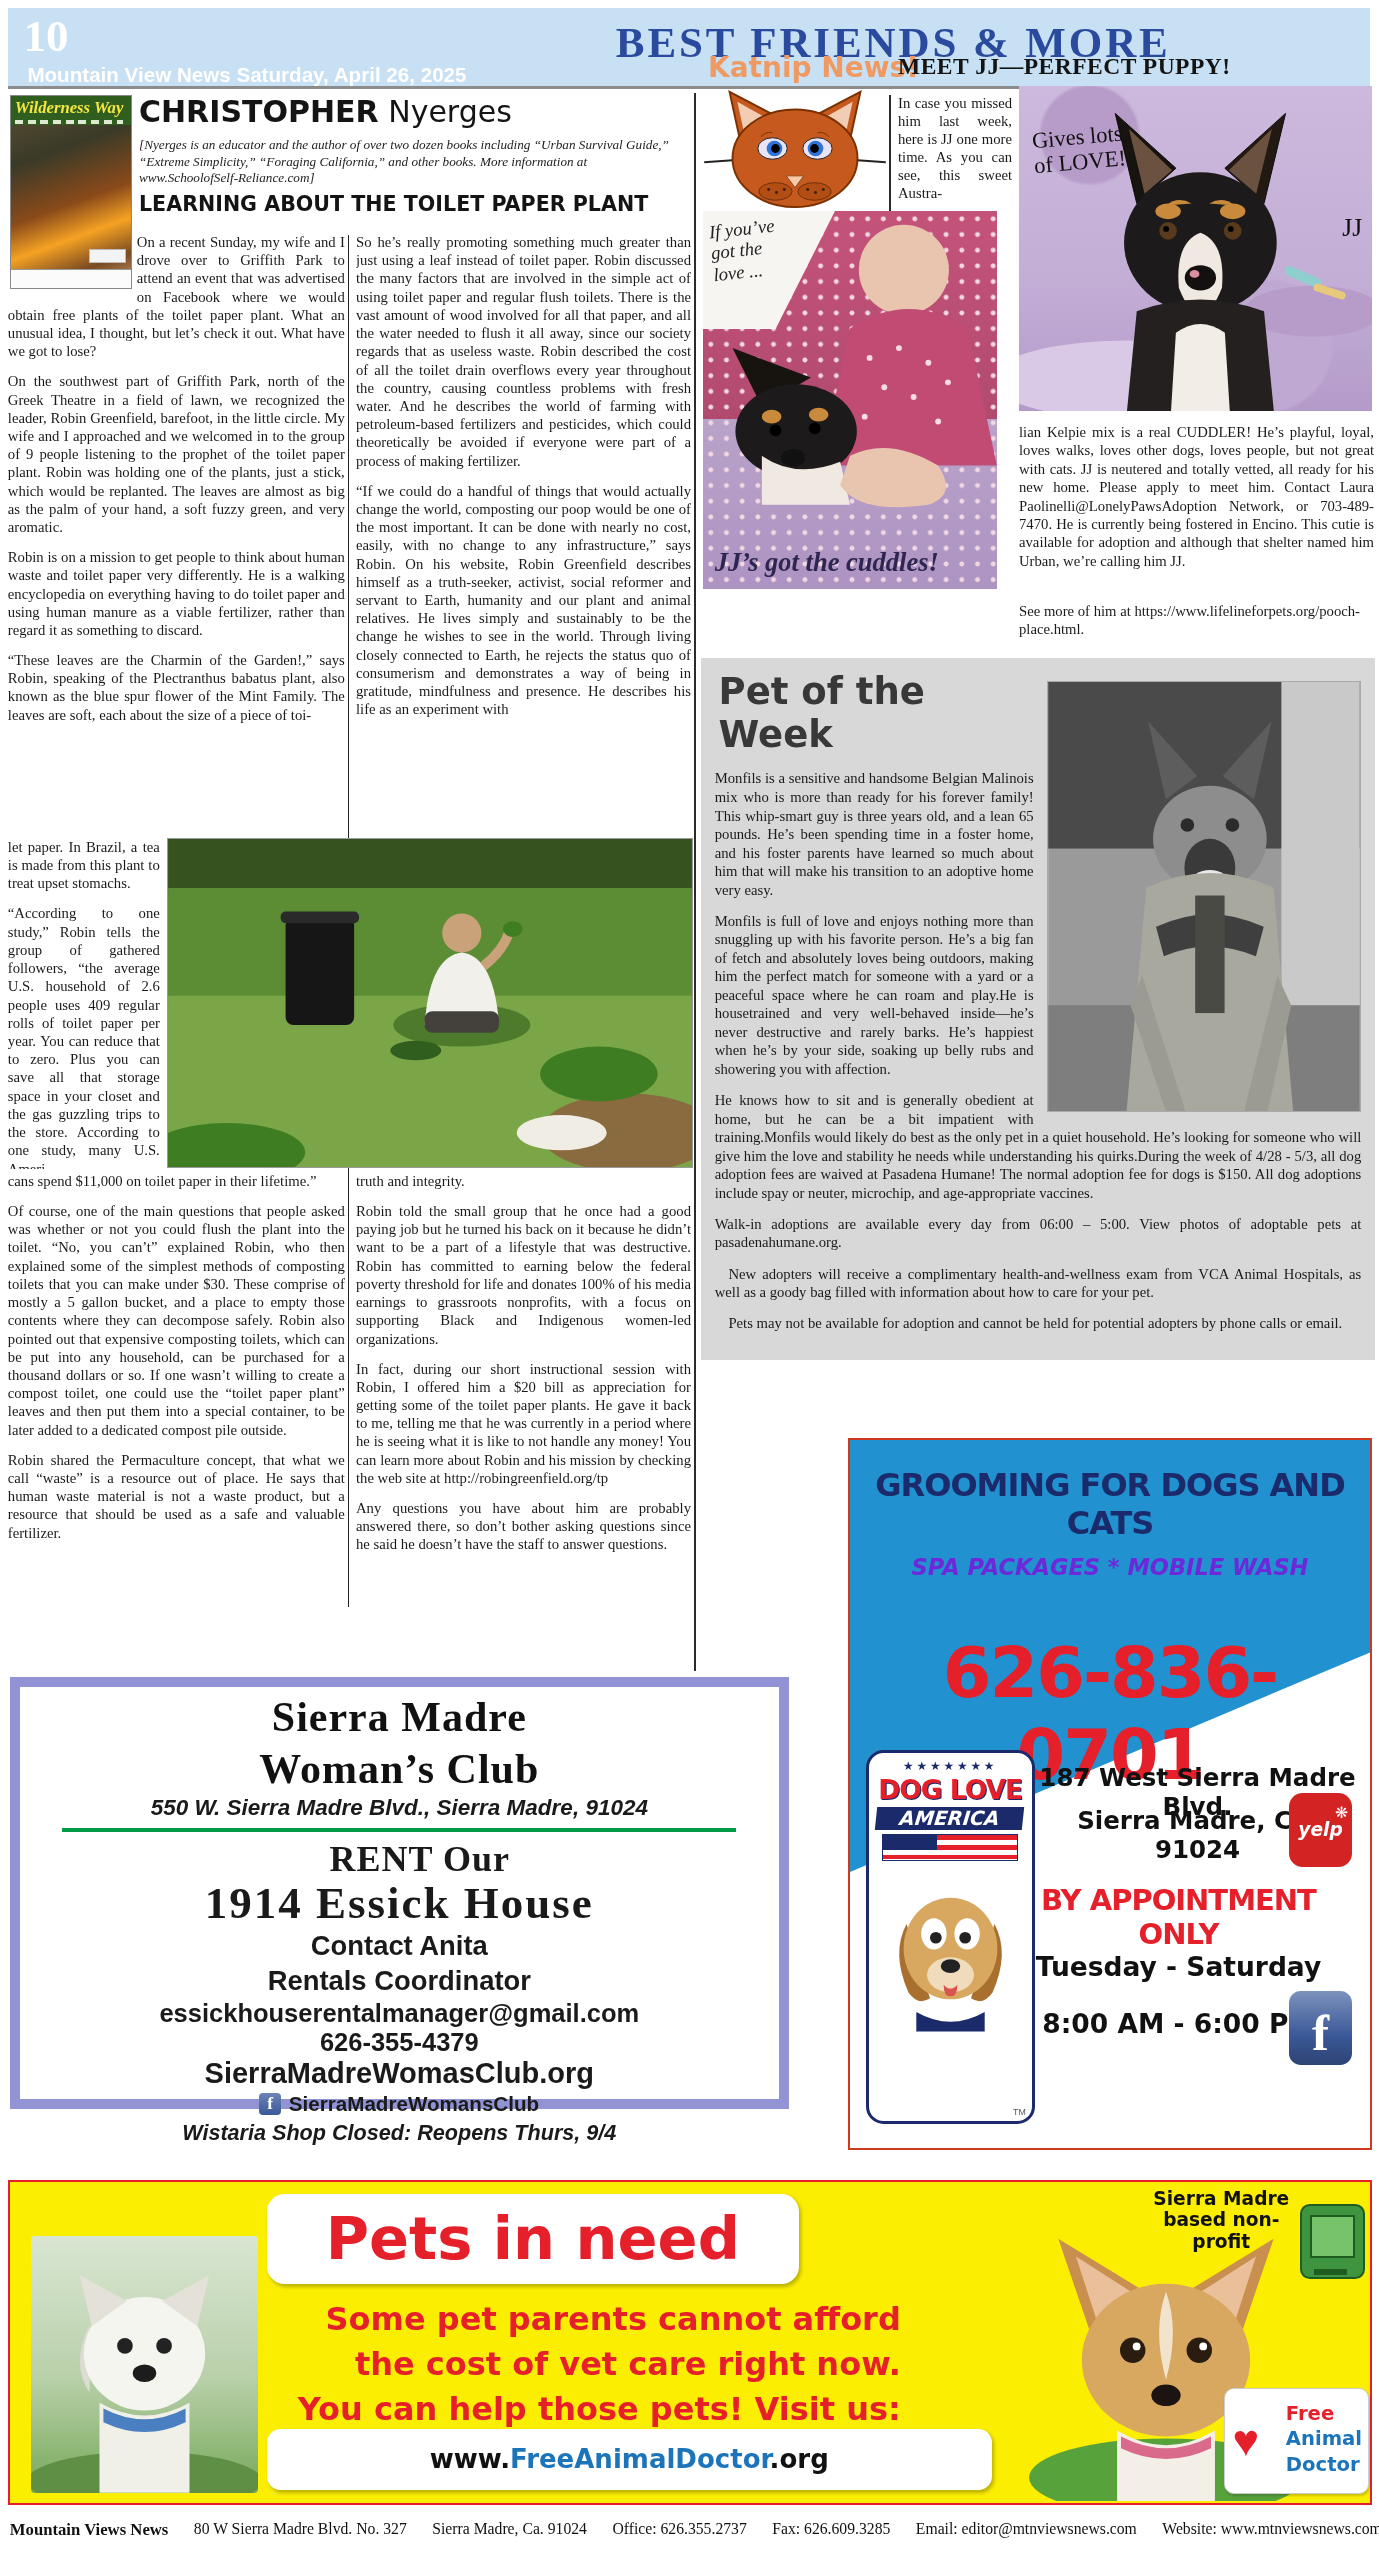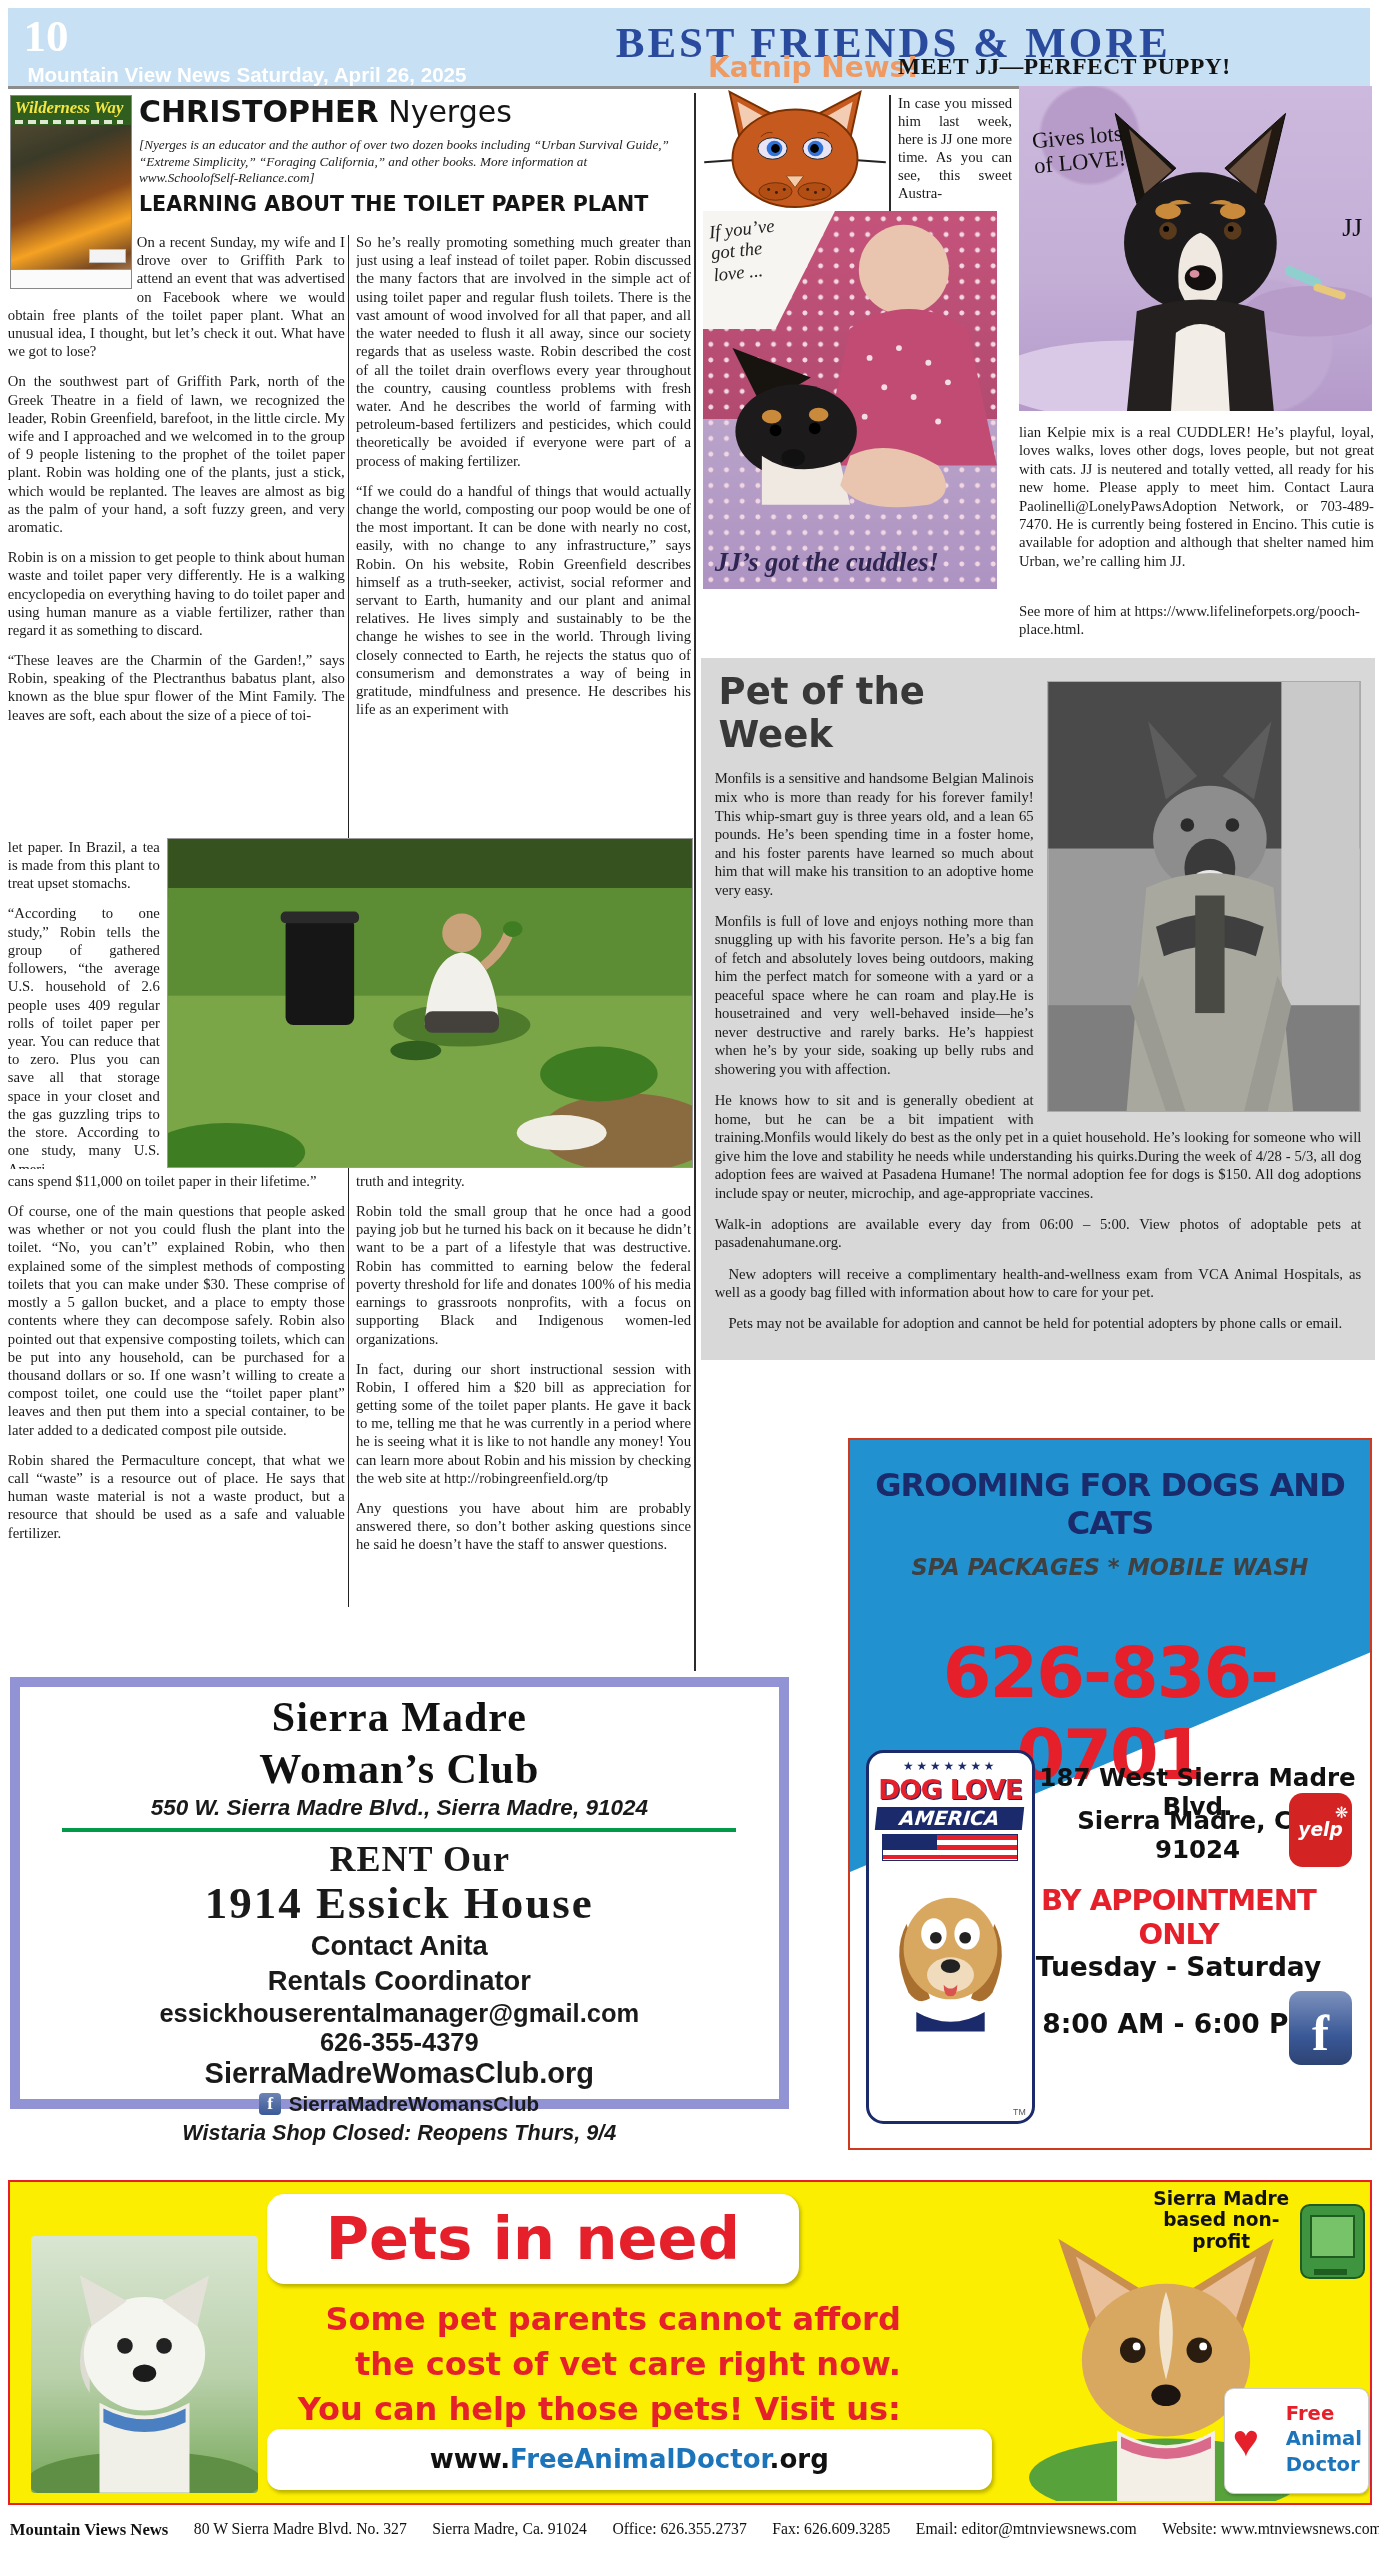--- a/index.html
+++ b/index.html
@@ -92,21 +92,21 @@
   .wc-fbname{font-family:"Liberation Sans",sans-serif;font-weight:bold;font-size:20.6px;}
   .wc-note{font-family:"Liberation Sans",sans-serif;font-weight:bold;font-style:italic;font-size:21.6px;margin-top:3.9px;}
   
   .groom{left:848px;top:1438px;width:524px;height:712px;box-sizing:border-box;border:2.9px solid #cf3a1e;
          background:#ffffff;overflow:hidden;}
   .groom-blue{position:absolute;left:0;top:0;width:100%;height:100%;background:#2191cf;
               clip-path:polygon(0 0,100% 0,100% 30%,0 61%);}
   .groom-head{position:absolute;left:0;top:25.5px;width:100%;text-align:center;font-family:"DejaVu Sans",sans-serif;
               font-weight:800;font-size:32px;letter-spacing:-1px;color:#1b2a6b;}
   .groom-sub{position:absolute;left:0;top:114px;width:100%;text-align:center;font-family:"DejaVu Sans",sans-serif;
-             font-weight:800;font-style:italic;font-size:22.5px;color:#404040;}
+             font-weight:800;font-style:italic;font-size:22.5px;color:#6d28d9;}
   .groom-phone{position:absolute;left:0;top:192px;width:100%;text-align:center;font-family:"DejaVu Sans",sans-serif;
                font-weight:800;font-size:70px;letter-spacing:-2px;color:#e5202a;}
   .badge{position:absolute;left:15.7px;top:310px;width:163px;height:368px;border:3.9px solid #1b2a6b;border-radius:17.6px;
          background:#fff;text-align:center;}
   .badge-stars{font-size:11.8px;letter-spacing:2.9px;color:#1b2a6b;margin-top:5.9px;}
   .badge-dw{font-family:"DejaVu Sans",sans-serif;font-weight:800;font-size:26.5px;color:#e5202a;
             text-shadow:1px 1px 0 #1b2a6b;letter-spacing:-1px;}
   .badge-am{font-family:"DejaVu Sans",sans-serif;font-weight:800;font-style:italic;font-size:19.6px;color:#fff;
             background:#1b2a6b;margin:2px 7.8px;transform:skewX(-6deg);}
   .badge-flag{height:25.5px;margin:3.9px 13.7px;background:repeating-linear-gradient(180deg,#e5202a 0 4.9px,#fff 4.9px 9.8px);

